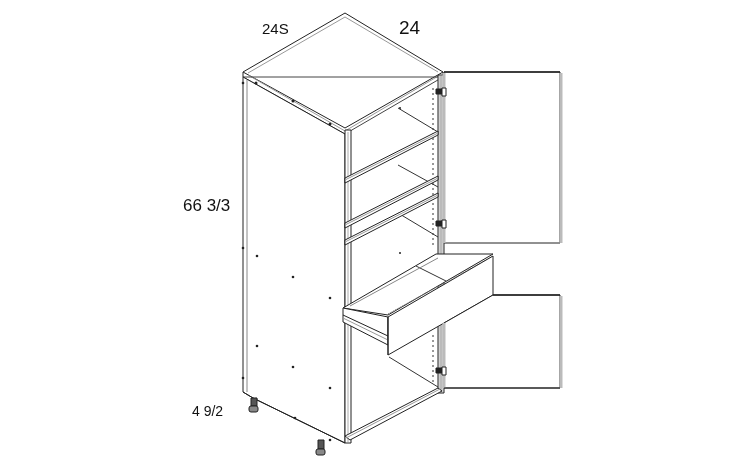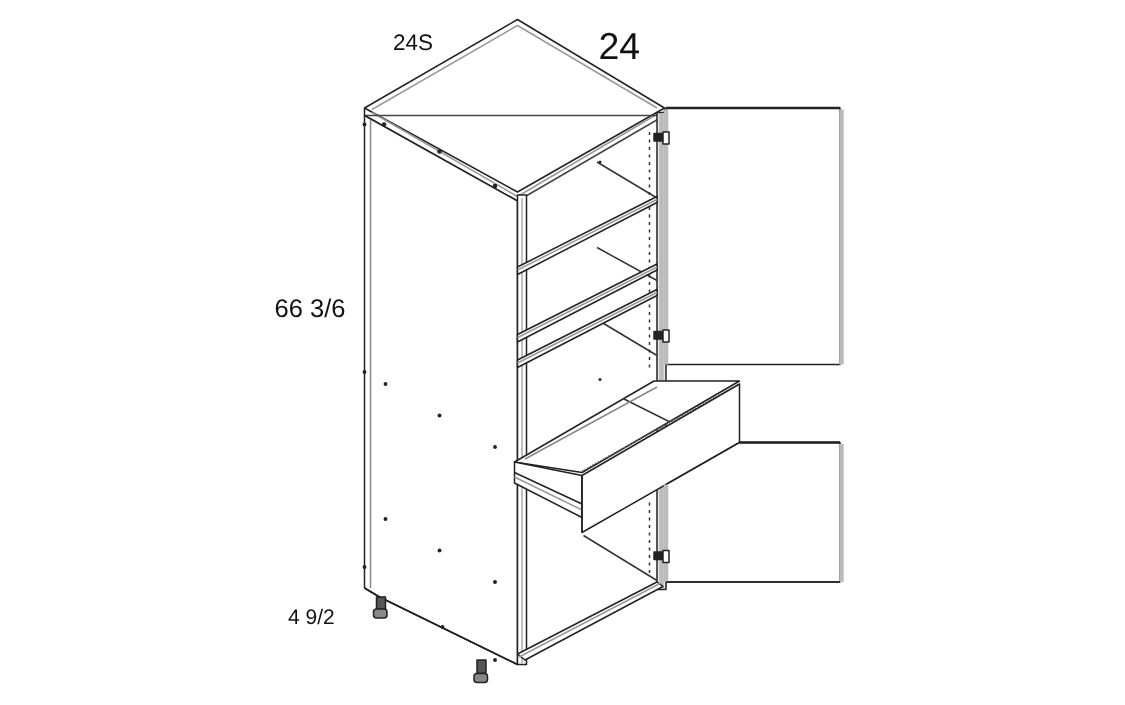--- a/index.html
+++ b/index.html
@@ -1,20 +1,20 @@
 <!DOCTYPE html>
 <html><head>
 <meta charset="utf-8">
 <style>
   html, body { margin:0; padding:0; background:#ffffff; }
   body { width:750px; height:470px; position:relative; overflow:hidden; font-family:"Liberation Sans", sans-serif; }
   #stage { position:absolute; left:0; top:0; width:750px; height:470px; }
   .dim-label { position:absolute; font-family:"Liberation Sans", sans-serif; color:#111; white-space:nowrap; }
   #lbl-width { left:262px; top:20px; font-size:15px; }
-  #lbl-depth { left:399px; top:17px; font-size:25px; }
+  #lbl-depth { left:399px; top:17px; font-size:19px; }
   #lbl-height { left:183px; top:196px; font-size:17px; }
   #lbl-toe { left:192px; top:403px; font-size:14px; }
 </style>
 </head>
 <body>
 
 <div id="stage">
   <svg width="750" height="470" viewBox="0 0 750 470">
     <defs>
       <marker id="none"></marker>
@@ -148,15 +148,15 @@
       </g>
       <g>
         <rect x="318" y="440" width="6" height="9" fill="#555"></rect>
         <rect x="316" y="449" width="9" height="6" fill="#888" rx="2"></rect>
       </g>
     </g>
   </svg>
 
   <div id="lbl-width" class="dim-label">24S</div>
   <div id="lbl-depth" class="dim-label">24</div>
-  <div id="lbl-height" class="dim-label">66 3/6</div>
+  <div id="lbl-height" class="dim-label">66 3/3</div>
   <div id="lbl-toe" class="dim-label">4 9/2</div>
 </div>
 
 </body></html>

